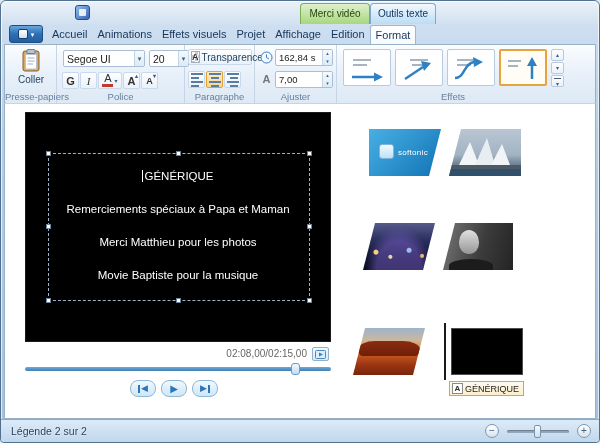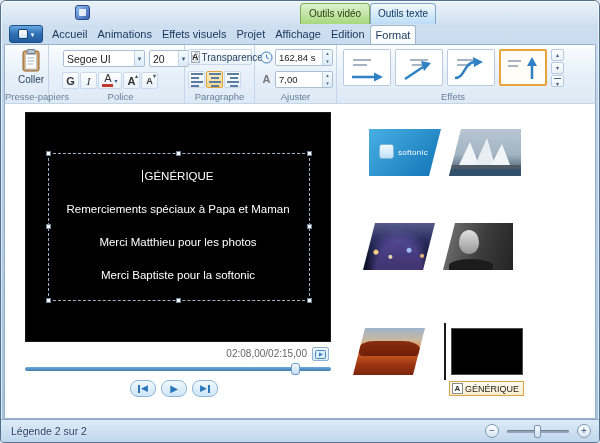--- a/index.html
+++ b/index.html
@@ -43,21 +43,21 @@
   .tab.active{background:linear-gradient(#ffffff,#f5fafd);border:1px solid #9eb6cf;
     border-bottom:none;border-radius:3px 3px 0 0;}
 
   
   .ribbon{position:absolute;top:43px;left:3px;right:3px;height:60px;
     background:linear-gradient(#fbfdff,#e9f1fa 45%,#dde9f5);
     border:1px solid #98b1c9;border-radius:0 0 2px 2px;}
   .group{position:absolute;top:0;bottom:0;border-right:1px solid #c6d5e6;}
   .group-label{position:absolute;bottom:1px;left:0;right:0;text-align:center;
     font-size:9.5px;color:#67809c;white-space:nowrap;}
-  .g-clipboard{left:0;width:44px;}
+  .g-clipboard{left:0;width:52px;}
   .g-font{left:52px;width:128px;}
   .g-paragraph{left:180px;width:70px;}
   .g-adjust{left:250px;width:82px;}
   .g-effects{left:332px;width:232px;border-right:none;}
 
   .paste-btn{position:absolute;left:6px;top:3px;width:40px;height:43px;border:1px solid transparent;
     border-radius:3px;display:flex;flex-direction:column;align-items:center;}
   .paste-label{font-size:10px;color:#1e3c5a;margin-top:1px;}
 
   .combo{position:absolute;height:17px;background:#fff;border:1px solid #aabfd6;border-radius:2px;
@@ -210,21 +210,21 @@
   .zoom-thumb{position:absolute;right:58px;top:5px;width:7px;height:13px;border-radius:2px;
     background:linear-gradient(#f6fafd,#cfe0ef);border:1px solid #7a94ad;}
 </style>
 </head>
 <body>
 
 <div class="window">
 
   <div class="titlebar">
     <div class="app-icon"></div>
-    <div class="ctx ctx-video">Outils vidéo</div>
+    <div class="ctx ctx-video">Merci vidéo</div>
     <div class="ctx ctx-text">Outils texte</div>
   </div>
 
   <div class="tabrow">
     <div class="appmenu">
       <span class="appmenu-glyph"></span>
       <span class="dd">▾</span>
     </div>
     <div class="tabs">
       <div class="tab">Accueil</div>
@@ -379,21 +379,21 @@
   </div>
 
   <div class="workspace">
 
     <div class="preview-panel">
       <div class="video">
         <div class="titles">
           <div><span class="caret"></span><span>GÉNÉRIQUE</span></div>
           <div>Remerciements spéciaux à Papa et Maman</div>
           <div>Merci Matthieu pour les photos</div>
-          <div>Merci Baptiste pour la softonic</div>
+          <div>Movie Baptiste pour la musique</div>
         </div>
         <div class="sel-box">
           <span class="handle h-nw"></span>
           <span class="handle h-n"></span>
           <span class="handle h-ne"></span>
           <span class="handle h-w"></span>
           <span class="handle h-e"></span>
           <span class="handle h-sw"></span>
           <span class="handle h-s"></span>
           <span class="handle h-se"></span>

